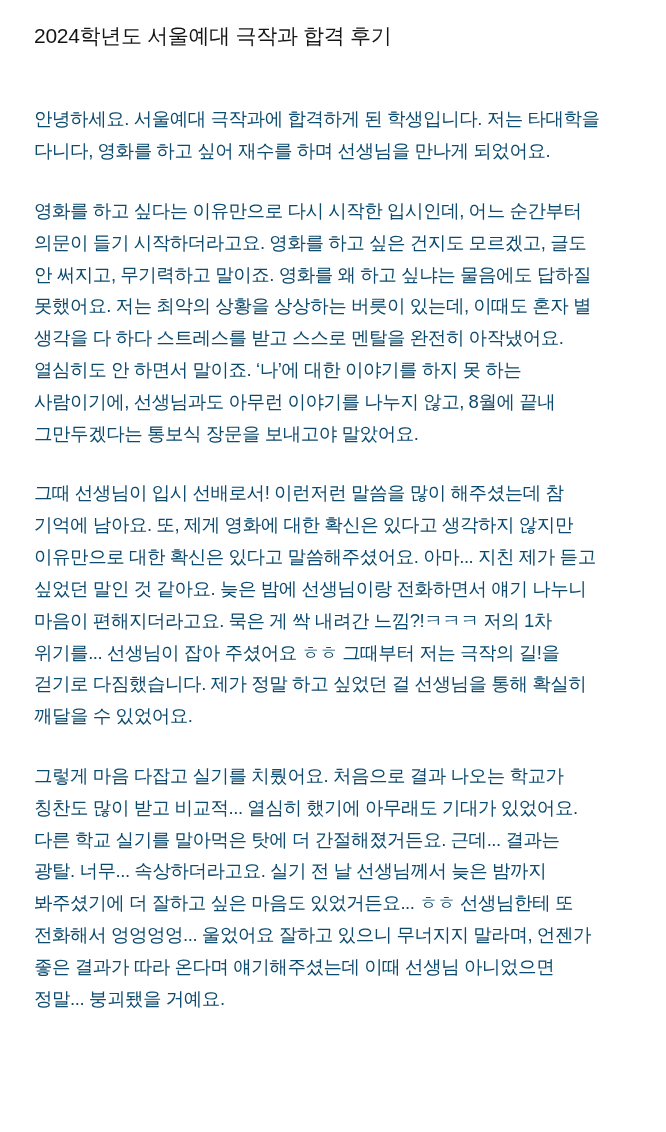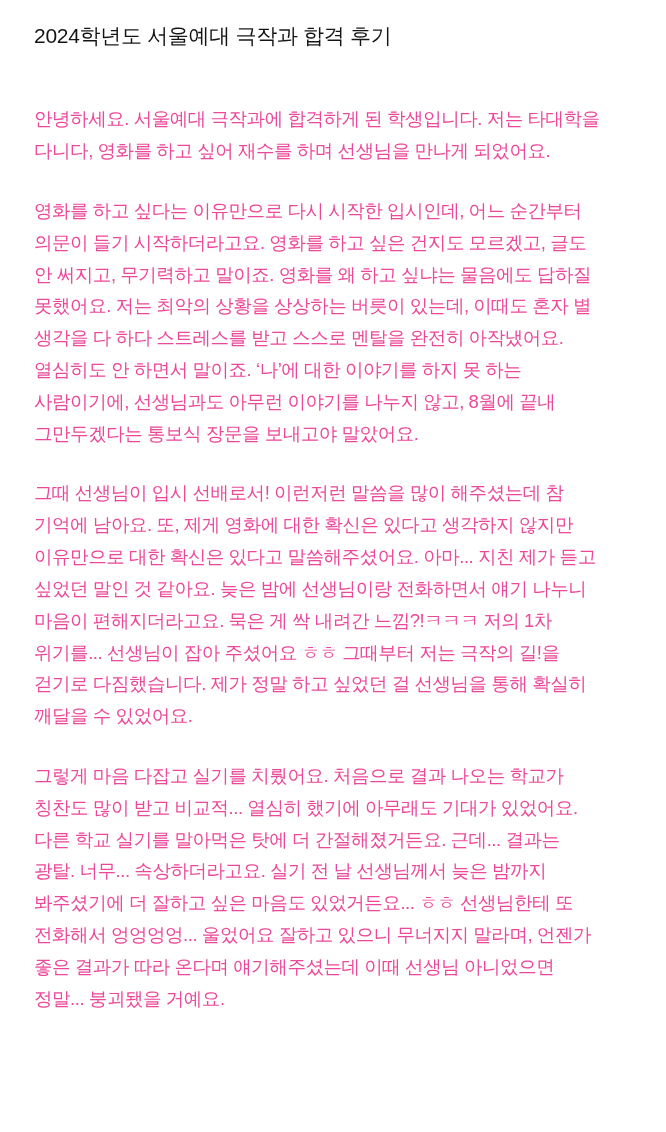--- a/index.html
+++ b/index.html
@@ -33,21 +33,21 @@
     height: 1px;
     background: transparent;
     margin: 0;
   }
   .body-block {
     margin-top: 52px;
   }
   .para {
     font-size: 18.5px;
     line-height: 1.72;
-    color: #ec4899;
+    color: #0c4a6e;
     margin: 0 0 28px 0;
     letter-spacing: -0.45px;
     text-align: left;
     word-break: keep-all;
     white-space: normal;
   }
   .para:last-child {
     margin-bottom: 12px;
   }
 </style>

